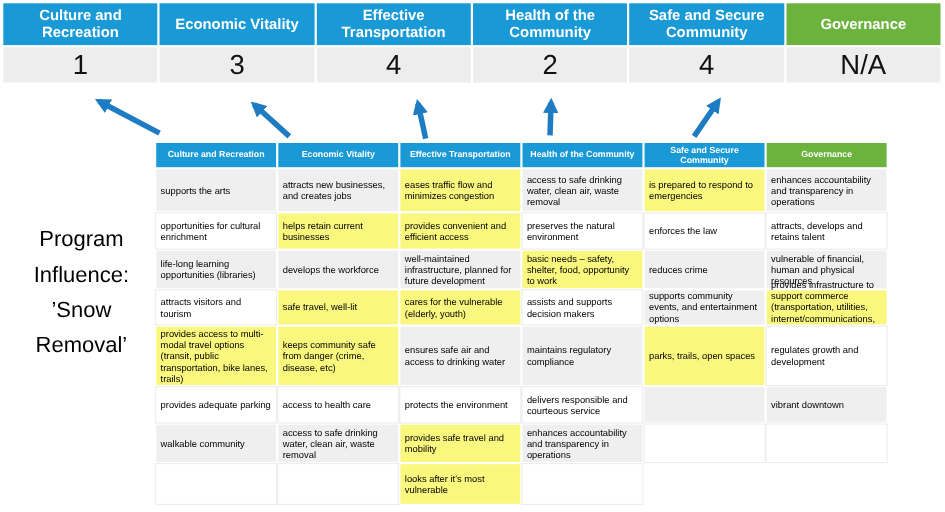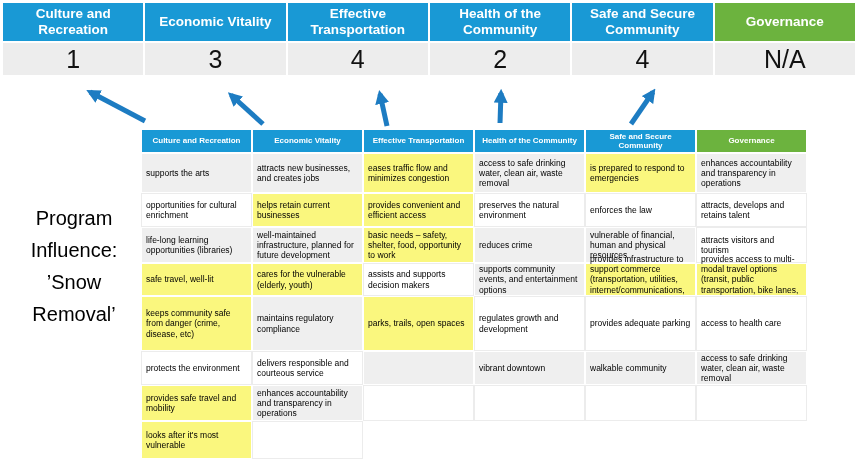--- a/index.html
+++ b/index.html
@@ -100,32 +100,34 @@
       <div class="mc band">access to safe drinking water, clean air, waste removal</div>
       <div class="mc hl">is prepared to respond to emergencies</div>
       <div class="mc band">enhances accountability and transparency in operations</div>
       <div class="mc">opportunities for cultural enrichment</div>
       <div class="mc hl">helps retain current businesses</div>
       <div class="mc hl">provides convenient and efficient access</div>
       <div class="mc">preserves the natural environment</div>
       <div class="mc">enforces the law</div>
       <div class="mc">attracts, develops and retains talent</div>
       <div class="mc band">life-long learning opportunities (libraries)</div>
+      <div class="mc band">develops the workforce</div>
       <div class="mc band">well-maintained infrastructure, planned for future development</div>
       <div class="mc hl">basic needs – safety, shelter, food, opportunity to work</div>
       <div class="mc band">reduces crime</div>
       <div class="mc band">vulnerable of financial, human and physical resources</div>
       <div class="mc">attracts visitors and tourism</div>
       <div class="mc hl">safe travel, well-lit</div>
       <div class="mc hl">cares for the vulnerable (elderly, youth)</div>
       <div class="mc">assists and supports decision makers</div>
       <div class="mc band">supports community events, and entertainment options</div>
       <div class="mc hl">provides infrastructure to support commerce (transportation, utilities, internet/communications, smart cities, etc)</div>
       <div class="mc hl">provides access to multi-modal travel options (transit, public transportation, bike lanes, trails)</div>
       <div class="mc hl">keeps community safe from danger (crime, disease, etc)</div>
+      <div class="mc band">ensures safe air and access to drinking water</div>
       <div class="mc band">maintains regulatory compliance</div>
       <div class="mc hl">parks, trails, open spaces</div>
       <div class="mc">regulates growth and development</div>
       <div class="mc">provides adequate parking</div>
       <div class="mc">access to health care</div>
       <div class="mc">protects the environment</div>
       <div class="mc">delivers responsible and courteous service</div>
       <div class="mc band"></div>
       <div class="mc band">vibrant downtown</div>
       <div class="mc band">walkable community</div>

